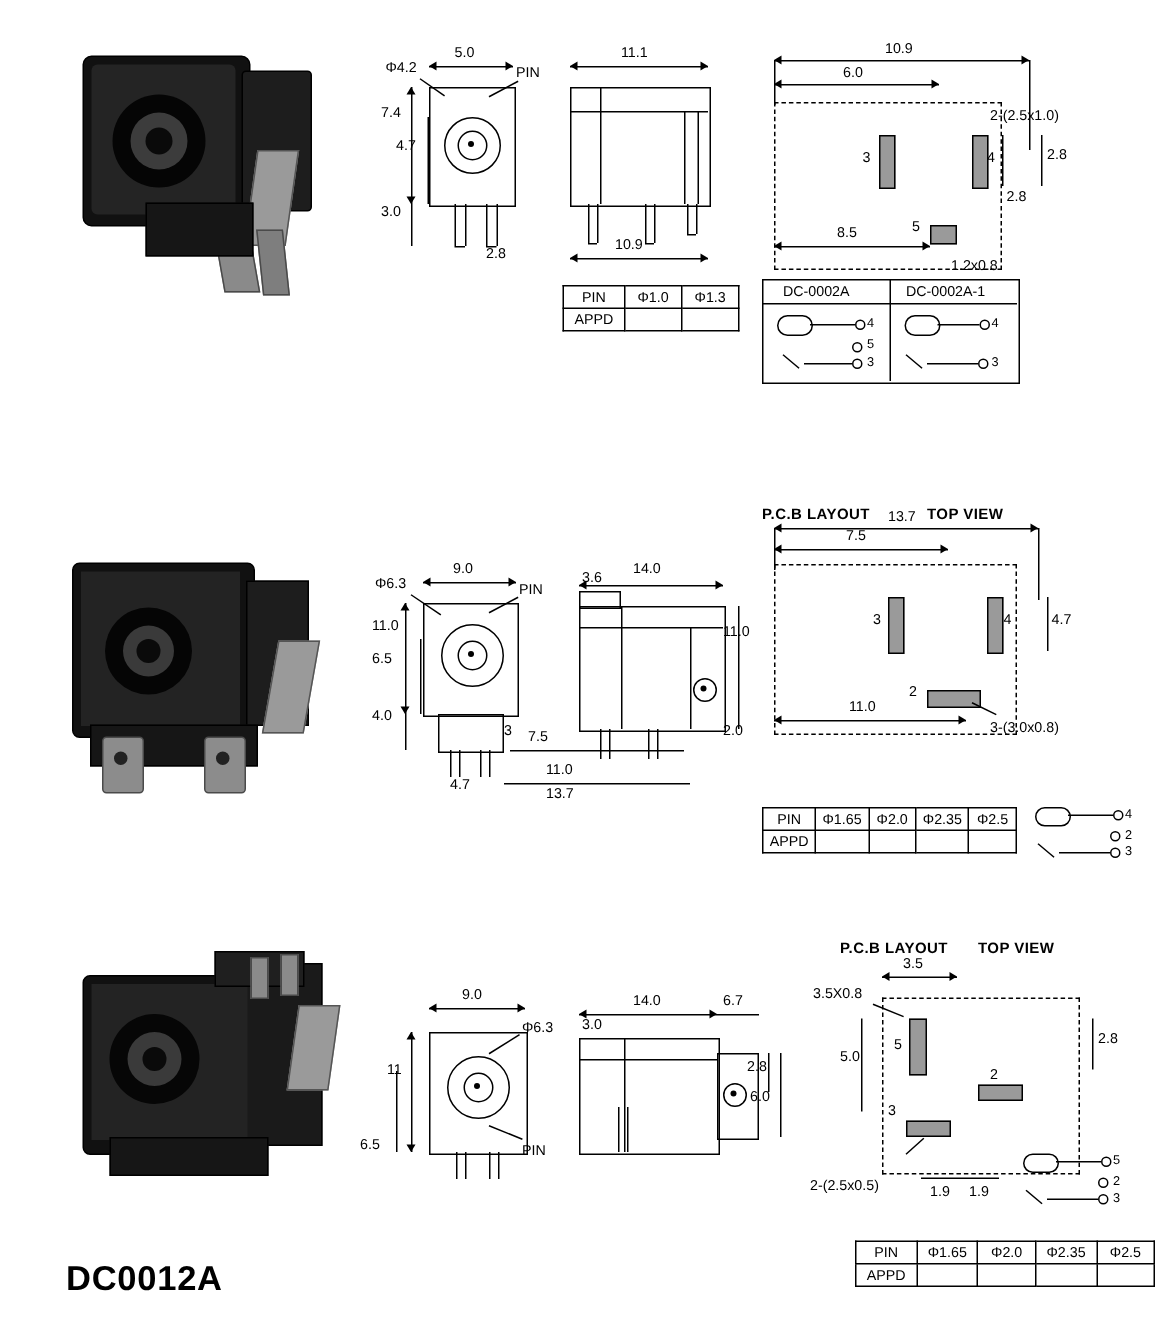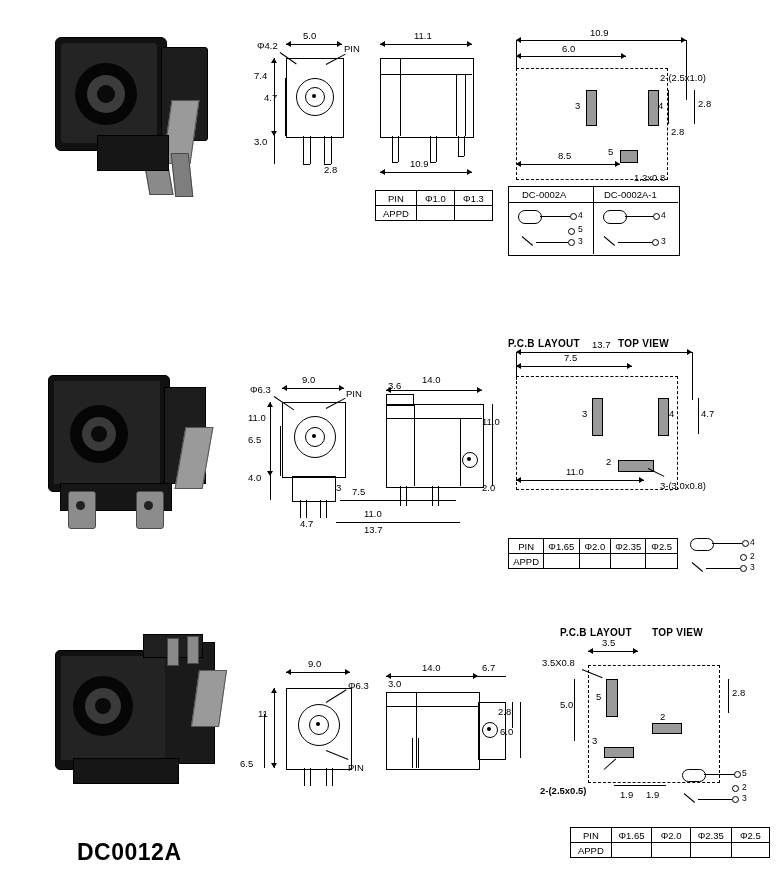--- a/index.html
+++ b/index.html
@@ -345,21 +345,21 @@
       <div class="jack-face" style="left:16px;top:26px;width:104px;height:104px;background:#232323;"></div>
       <div class="jack-hole" style="left:28px;top:46px;width:60px;height:60px;background:#060606;"></div>
       <div class="jack-hole-in" style="left:40px;top:58px;width:36px;height:36px;background:#3a3a3a;"></div>
       <div class="jack-hole" style="left:50px;top:68px;width:16px;height:16px;background:#0a0a0a;"></div>
       <div class="jack-body" style="left:98px;top:4px;width:58px;height:22px;background:#1f1f1f;"></div>
       <div class="pin-metal" style="left:150px;top:40px;width:26px;height:55px;transform:skewX(-8deg);background:#9a9a9a;"></div>
       <div class="pin-metal2" style="left:122px;top:8px;width:10px;height:26px;background:#8a8a8a;"></div>
       <div class="pin-metal2" style="left:142px;top:6px;width:10px;height:26px;background:#8a8a8a;"></div>
       <div class="jack-body" style="left:28px;top:128px;width:104px;height:24px;background:#161616;"></div>
     </div>
-    <div class="part-label" style="left:44px;top:234px;margin-left:33px;">DC0012A</div>
+    <div class="part-label" style="left:44px;top:234px;">DC0012A</div>
 
     <div class="dwg" style="left:252px;top:45px;width:120px;height:160px;">
       <div class="box" style="left:34px;top:38px;width:64px;height:80px;"></div>
       <div class="circ" style="left:46px;top:54px;width:40px;height:40px;"></div>
       <div class="circ" style="left:57px;top:65px;width:18px;height:18px;"></div>
       <div class="filled" style="left:64px;top:72px;width:4px;height:4px;border-radius:50%;"></div>
       <div class="ln v1" style="left:52px;top:118px;height:18px;"></div>
       <div class="ln v1" style="left:58px;top:118px;height:18px;"></div>
       <div class="ln v1" style="left:74px;top:118px;height:18px;"></div>
       <div class="ln v1" style="left:80px;top:118px;height:18px;"></div>
@@ -414,21 +414,21 @@
       <div class="ln h1" style="left:36px;top:24px;width:50px;"></div>
       <div class="ar-l" style="left:36px;top:21px;"></div>
         <div class="ar-r" style="left:81px;top:21px;"></div>
       <div class="dim" style="left:50px;top:10px;">3.5</div>
       <div class="dim" style="left:-10px;top:30px;">3.5X0.8</div>
       <div class="ln h1" style="left:30px;top:42px;width:22px;transform:rotate(22deg);transform-origin:left;"></div>
       <div class="ln v1" style="left:22px;top:52px;height:62px;"></div>
       <div class="dim" style="left:8px;top:72px;">5.0</div>
       <div class="ln v1" style="left:176px;top:52px;height:34px;"></div>
       <div class="dim" style="left:180px;top:60px;">2.8</div>
-      <div class="dim" style="left:-12px;top:158px;font-weight:bold;">2-(2.5x0.5)</div>
+      <div class="dim" style="left:-12px;top:158px;">2-(2.5x0.5)</div>
       <div class="ln h1" style="left:52px;top:142px;width:16px;transform:rotate(-42deg);transform-origin:left;"></div>
       <div class="dim" style="left:68px;top:162px;">1.9</div>
       <div class="dim" style="left:94px;top:162px;">1.9</div>
       <div class="ln h1" style="left:62px;top:158px;width:52px;"></div>
     </div>
 
     <div class="dwg" style="left:680px;top:160px;width:90px;height:50px;">
       <div class="circ" style="left:2px;top:4px;width:22px;height:11px;border-radius:8px;"></div>
       <div class="ln h1" style="left:24px;top:9px;width:30px;"></div>
       <div class="circ" style="left:54px;top:6px;width:5px;height:5px;"></div>

